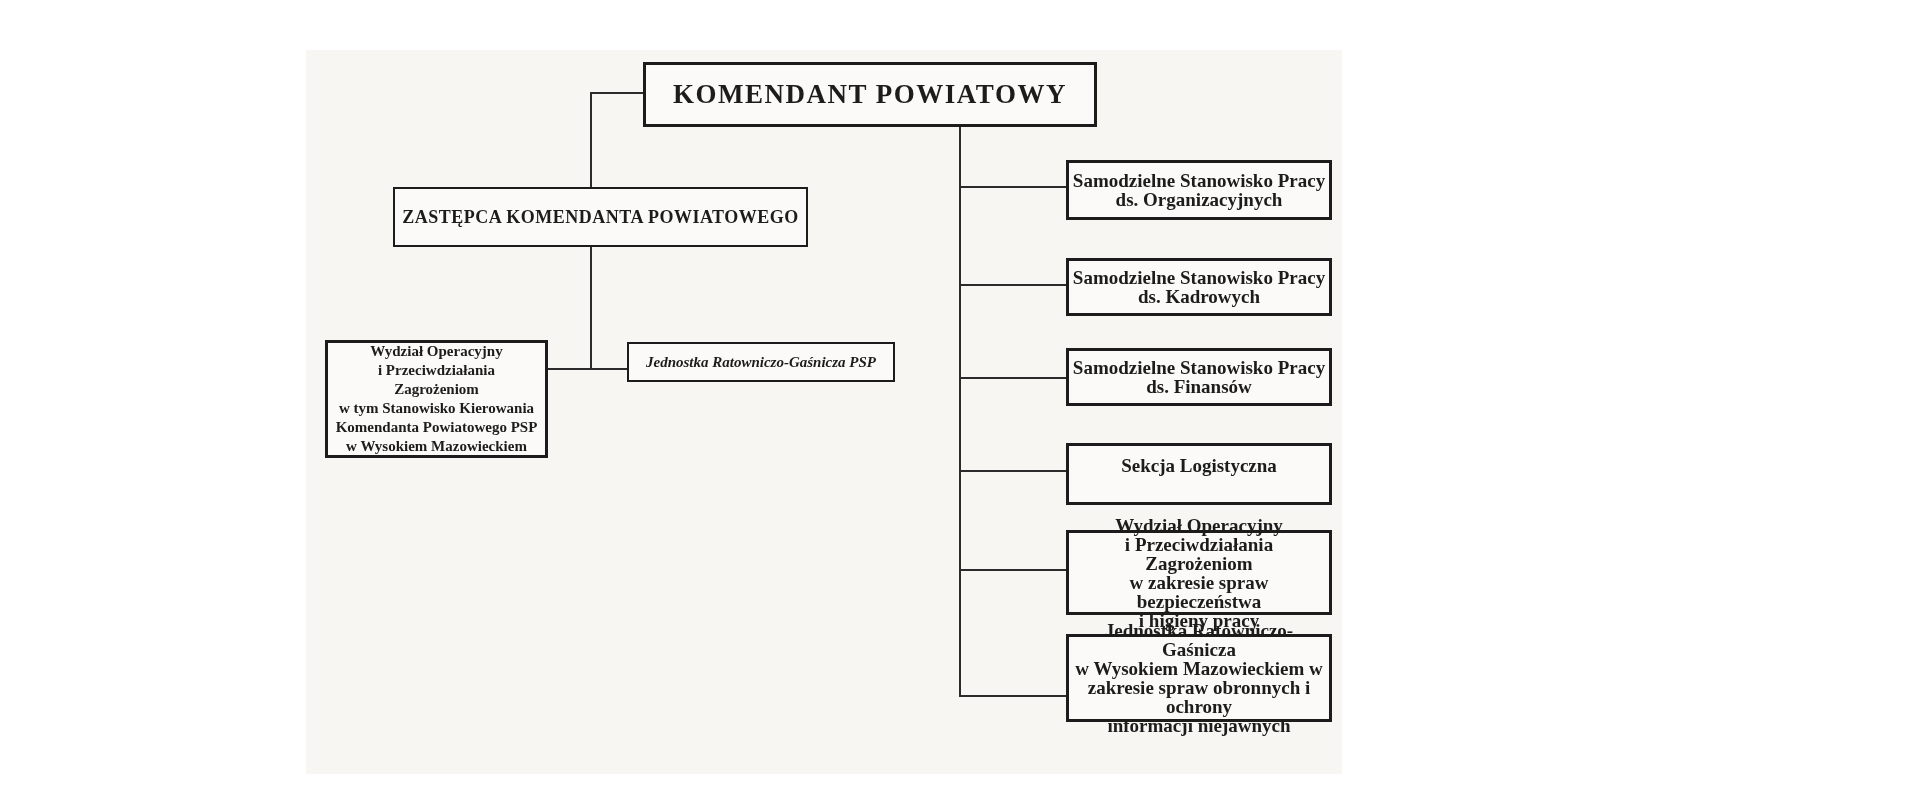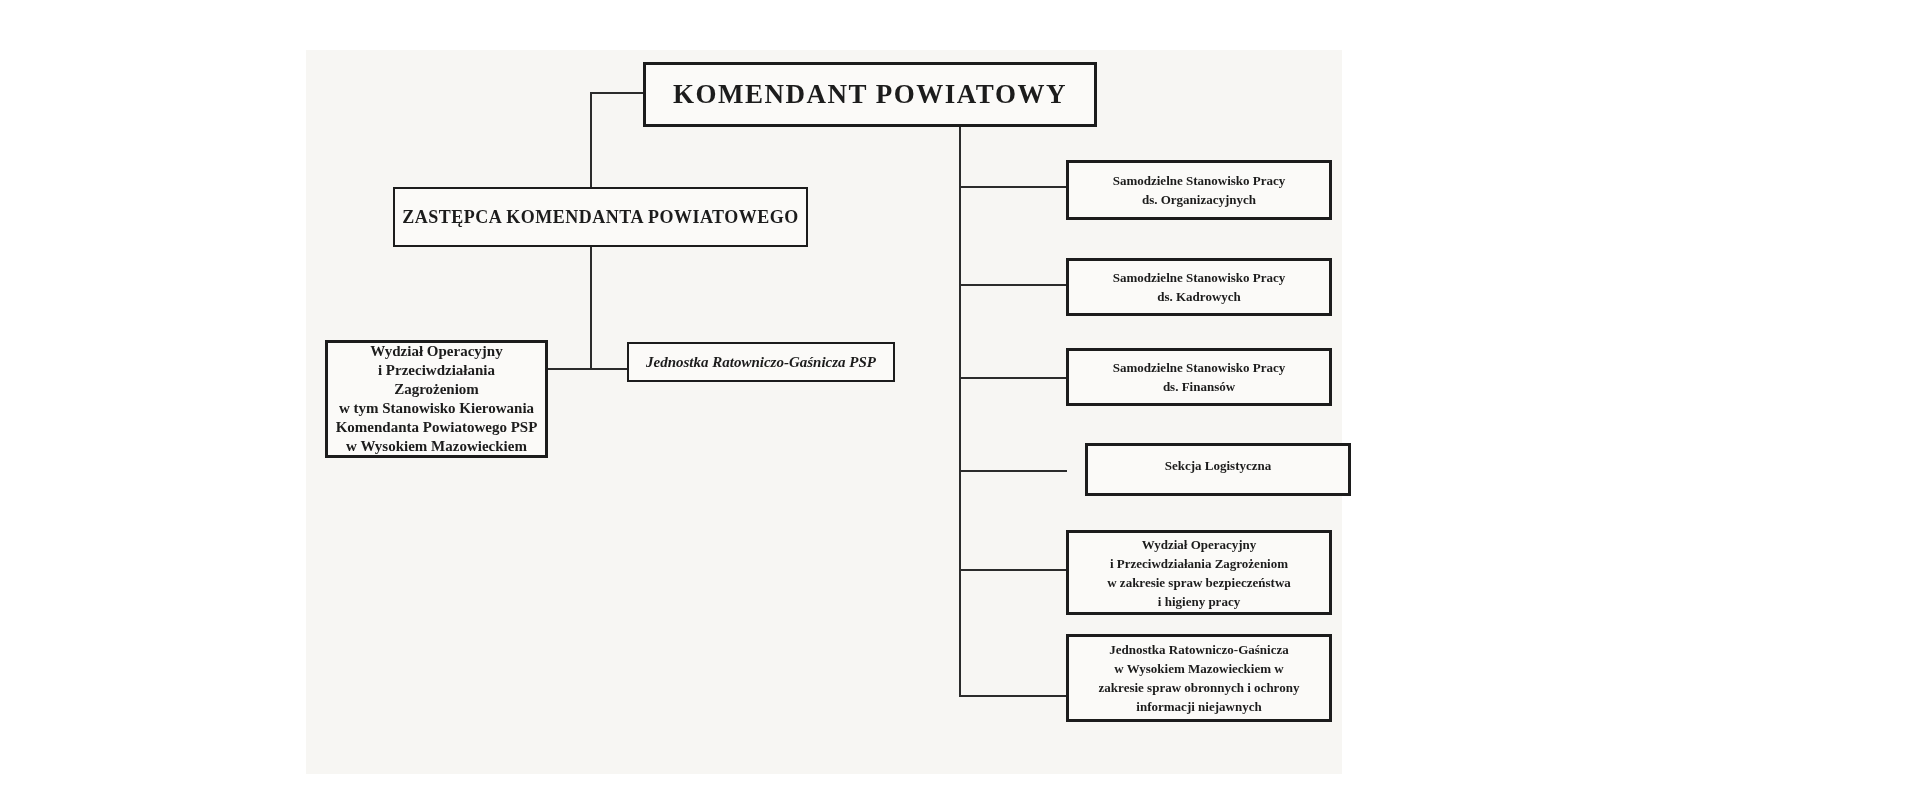--- a/index.html
+++ b/index.html
@@ -20,25 +20,25 @@
   
   .n-komendant{left:643px;top:62px;width:454px;height:65px;}
   .n-komendant .lbl{font-size:27px;letter-spacing:1.5px;}
   .n-zastepca{left:393px;top:187px;width:415px;height:60px;border-width:2px;}
   .n-zastepca .lbl{font-size:18px;letter-spacing:.5px;}
   .n-wydzial{left:325px;top:340px;width:223px;height:118px;}
   .n-wydzial .lbl{font-size:15px;line-height:19px;}
   .n-jrg{left:627px;top:342px;width:268px;height:40px;border-width:2px;}
   .n-jrg .lbl{font-size:15px;font-style:italic;}
   .rcol{left:1066px;width:266px;}
-  .rcol .lbl{font-size:13px;line-height:19px;}
+  .rcol .lbl{font-size:19px;line-height:19px;}
   .n-b1{top:160px;height:60px;}
   .n-b2{top:258px;height:58px;}
   .n-b3{top:348px;height:58px;}
-  .n-b4{top:443px;height:53px;align-items:flex-start;margin-left:19px;}
+  .n-b4{top:443px;height:62px;align-items:flex-start;}
   .n-b4 .lbl{margin-top:10px;}
   .n-b5{top:530px;height:85px;}
   .n-b6{top:634px;height:88px;}
 </style>
 </head>
 <body>
 
 <div class="root">
   <div class="paper">
 

